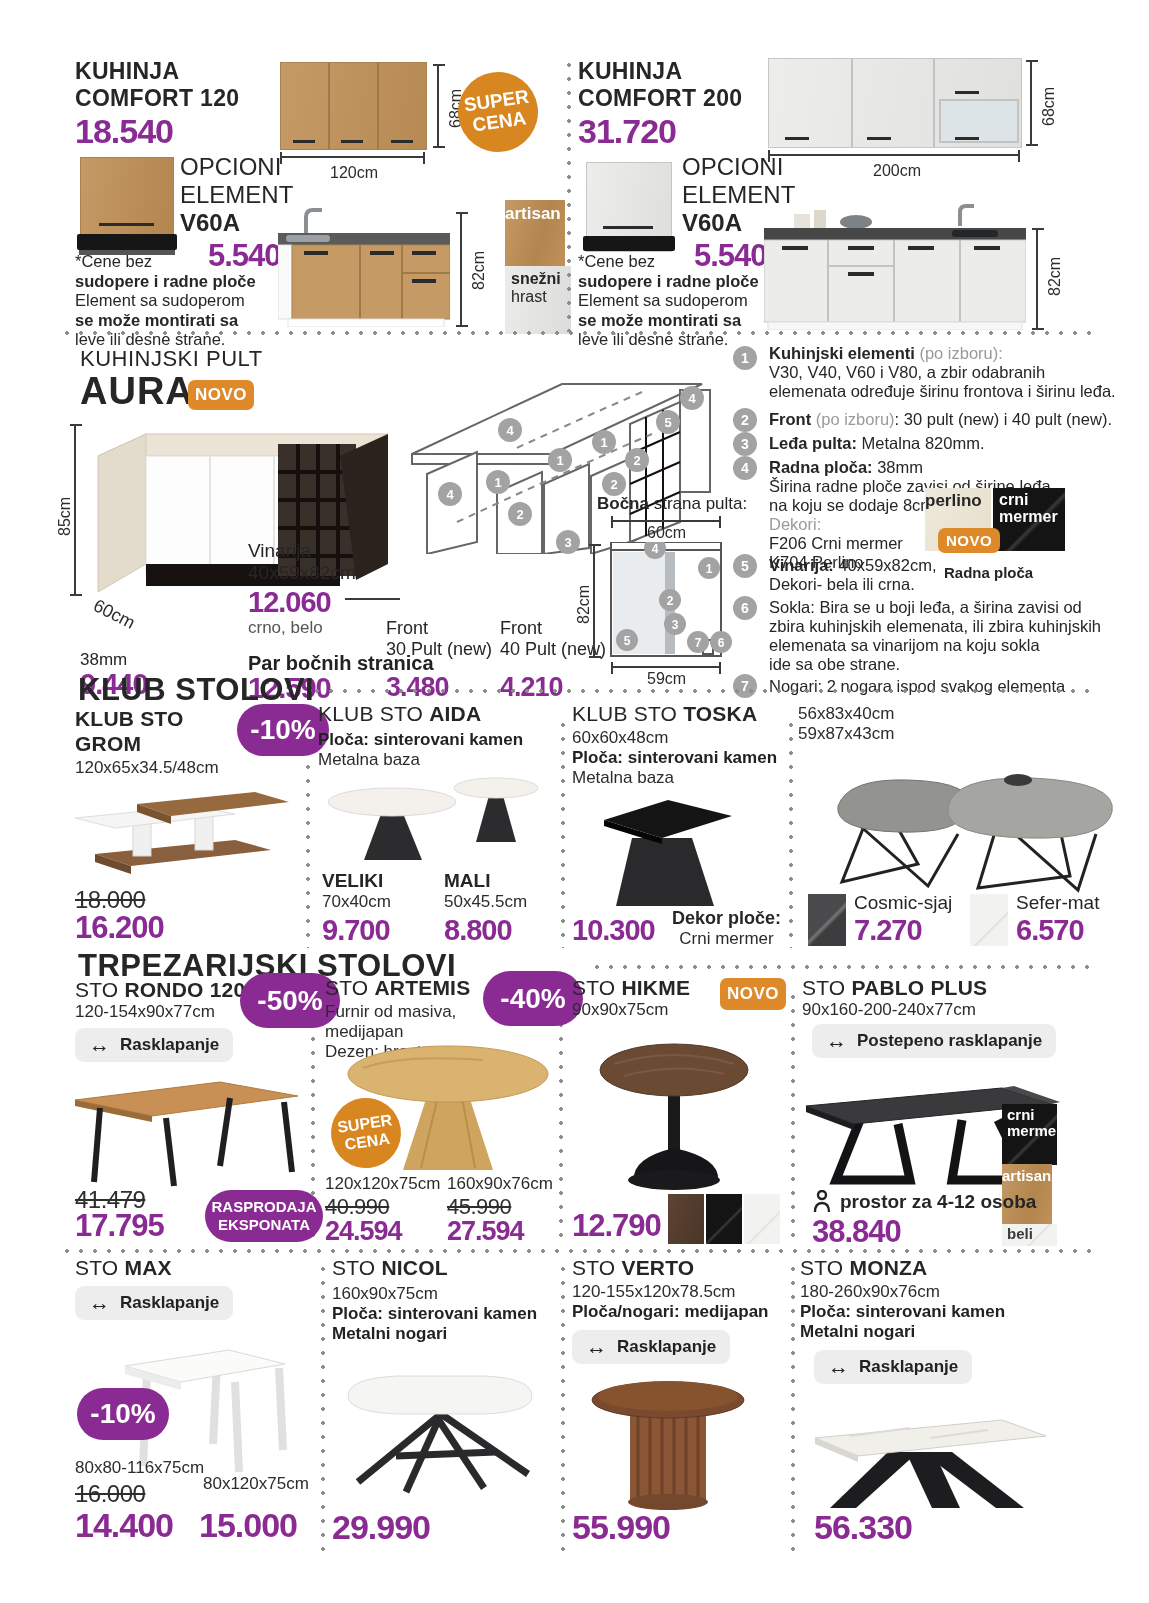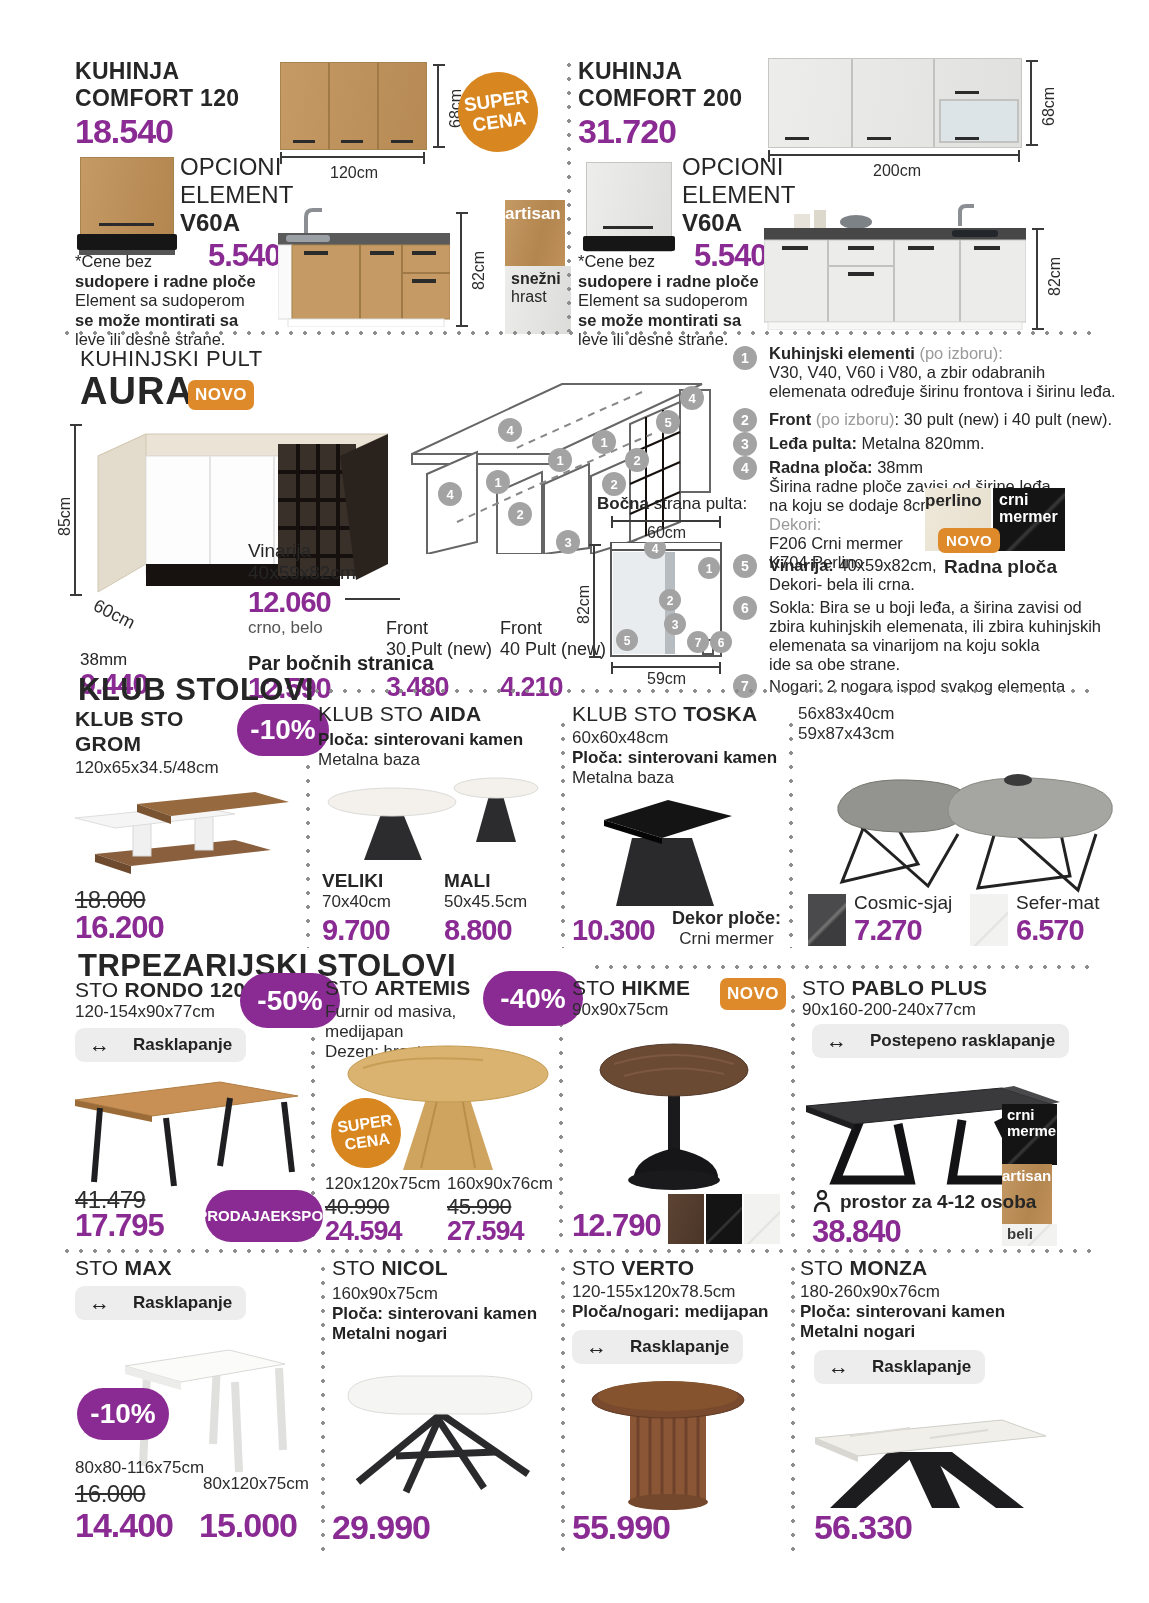--- a/index.html
+++ b/index.html
@@ -31,24 +31,24 @@
       background-size:6px 14px;background-repeat:repeat-y}
   
   .bub{background:#8a2b93;color:#fff;font-weight:700;border-radius:30px;
        display:flex;align-items:center;justify-content:center}
   .bub.tail::after{content:"";position:absolute;left:20px;bottom:-11px;width:0;height:0;
        border:11px solid transparent;border-top-color:#8a2b93;border-left-width:7px;border-right-width:7px}
   .novo{background:#de8a2a;color:#fff;font-weight:700;border-radius:7px;font-size:17px;
        display:flex;align-items:center;justify-content:center;letter-spacing:.5px}
   .scirc{background:#d8861f;color:#fff;border-radius:50%;display:flex;flex-direction:column;
        align-items:center;justify-content:center;font-weight:700;transform:rotate(-8deg);line-height:1.1}
-  .pill{background:#ededed;border-radius:9px;display:flex;align-items:center;gap:23px;
+  .pill{background:#ededed;border-radius:9px;display:flex;align-items:center;gap:10px;
        padding:0 14px;font-weight:700;font-size:17px;color:#222;height:34px}
   .pill .ar::before{content:"\2194";font-size:21px;font-weight:700}
-  .rpill{background:#8a2b93;color:#fff;border-radius:26px;display:flex;flex-direction:row;
+  .rpill{background:#8a2b93;color:#fff;border-radius:26px;display:flex;flex-direction:column;
        align-items:center;justify-content:center;font-weight:700;font-size:15px;line-height:18px}
   
   .dimv{border-left:2px solid #3a3a3a}
   .dimv::before,.dimv::after{content:"";position:absolute;left:-6px;width:12px;border-top:2px solid #3a3a3a}
   .dimv::before{top:0}.dimv::after{bottom:0}
   .dimh{border-top:2px solid #3a3a3a}
   .dimh::before,.dimh::after{content:"";position:absolute;top:-6px;height:12px;border-left:2px solid #3a3a3a}
   .dimh::before{left:0}.dimh::after{right:0}
   .dlab{font-size:16px;color:#2c2c2c}
   .vlab{transform:rotate(-90deg);transform-origin:left top;white-space:nowrap}
@@ -398,21 +398,21 @@
     <div class="abs sw perl" style="left:925px;top:152px;width:66px;height:60px;font-size:17px;color:#262626;padding-top:3px">
       <span>perlino</span>
     </div>
     <div class="abs sw blackm" style="left:993px;top:152px;width:66px;height:60px;color:#fff;font-size:16px;flex-direction:column;align-items:flex-start;padding:3px 0 0 6px;line-height:17px">
       <span>crni</span>
       <span>mermer</span>
     </div>
     <div class="abs novo" style="left:938px;top:192px;width:62px;height:25px;font-size:15px">
       <span>NOVO</span>
     </div>
-    <div class="abs b" style="left:944px;top:220px;font-size:19px">Radna ploča</div>
+    <div class="abs b" style="left:944px;top:228px;font-size:15px">Radna ploča</div>
   </div>
 
   <div class="abs shead" style="left:78px;top:672px">KLUB STOLOVI</div>
   <div class="abs dh" style="left:310px;top:688px;width:782px"></div>
 
   <div class="abs dv" style="left:305px;top:718px;height:230px"></div>
   <div class="abs dv" style="left:560px;top:718px;height:230px"></div>
   <div class="abs dv" style="left:788px;top:718px;height:230px"></div>
 
   <div class="abs" style="left:75px;top:706px;width:225px;height:244px">

